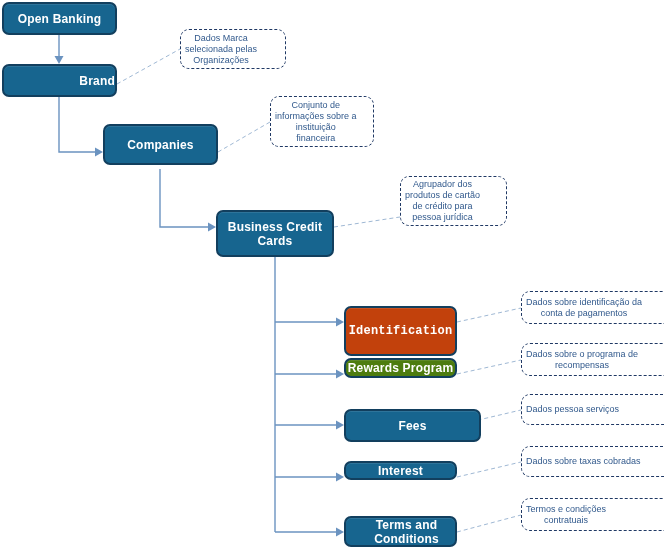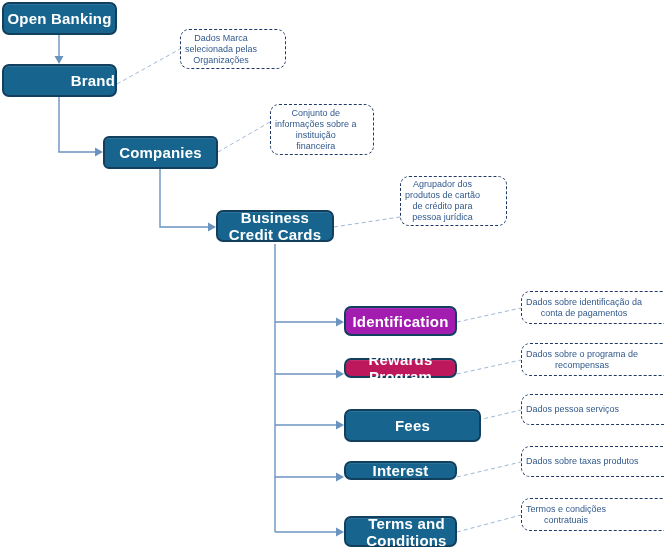--- a/index.html
+++ b/index.html
@@ -22,21 +22,21 @@
     height: 549px;
     pointer-events: none;
   }
   .node {
     position: absolute;
     box-sizing: border-box;
     background: #17658F;
     border: 2px solid #123F5E;
     border-radius: 7px;
     color: #ffffff;
-    font-size: 15px;
+    font-size: 12px;
     font-weight: bold;
     letter-spacing: 0.2px;
     display: flex;
     align-items: center;
     justify-content: center;
     text-align: center;
     box-shadow: 0 1px 0 rgba(255,255,255,0.10) inset;
     z-index: 3;
   }
   .note {
@@ -88,56 +88,56 @@
       <polyline points="275,532 337,532" fill="none" stroke="#6B93C0" stroke-width="1.4"></polyline>
       <polygon points="336,527.5 344,532 336,536.5" fill="#6B93C0"></polygon>
     </svg>
   <div id="nodes-layer">
       <div class="node" style="left: 2px; top: 2px; width: 115px; height: 33px; background: rgb(23, 101, 143); border-color: rgb(18, 63, 94); color: rgb(255, 255, 255);">
         <span>Open Banking</span>
       </div>
       <div class="node" style="left: 2px; top: 64px; width: 115px; height: 33px; background: rgb(23, 101, 143); border-color: rgb(18, 63, 94); color: rgb(255, 255, 255); justify-content: flex-end;">
         <span>Brand</span>
       </div>
-      <div class="node" style="left: 103px; top: 136px; width: 115px; height: 33px; background: rgb(23, 101, 143); border-color: rgb(18, 63, 94); color: rgb(255, 255, 255); border-radius: 6px;">
+      <div class="node" style="left: 103px; top: 124px; width: 115px; height: 41px; background: rgb(23, 101, 143); border-color: rgb(18, 63, 94); color: rgb(255, 255, 255);">
         <span>Companies</span>
       </div>
-      <div class="node" style="left: 216px; top: 210px; width: 118px; height: 32px; background: rgb(23, 101, 143); border-color: rgb(18, 63, 94); color: rgb(255, 255, 255);">
+      <div class="node" style="left: 216px; top: 210px; width: 118px; height: 47px; background: rgb(23, 101, 143); border-color: rgb(18, 63, 94); color: rgb(255, 255, 255);">
         <span>Business Credit Cards</span>
       </div>
-      <div class="node" style="left: 344px; top: 306px; width: 113px; height: 30px; background: #a21caf; border-color: rgb(18, 63, 94); color: rgb(255, 255, 255);">
+      <div class="node" style="left: 344px; top: 306px; width: 113px; height: 50px; background: #c2410c; border-color: rgb(18, 63, 94); color: rgb(255, 255, 255); font-family: Liberation Mono, monospace;">
         <span>Identification</span>
       </div>
-      <div class="node" style="left: 344px; top: 358px; width: 113px; height: 20px; background: #be185d; border-color: rgb(18, 63, 94); color: rgb(255, 255, 255);">
+      <div class="node" style="left: 344px; top: 358px; width: 113px; height: 20px; background: #4d7c0f; border-color: rgb(18, 63, 94); color: rgb(255, 255, 255);">
         <span>Rewards Program</span>
       </div>
       <div class="node" style="left: 344px; top: 409px; width: 137px; height: 33px; background: rgb(23, 101, 143); border-color: rgb(18, 63, 94); color: rgb(255, 255, 255);">
         <span>Fees</span>
       </div>
       <div class="node" style="left: 344px; top: 461px; width: 113px; height: 19px; background: rgb(23, 101, 143); border-color: rgb(18, 63, 94); color: rgb(255, 255, 255);">
         <span>Interest</span>
       </div>
       <div class="node" style="left: 344px; top: 516px; width: 113px; height: 31px; background: rgb(23, 101, 143); border-color: rgb(18, 63, 94); color: rgb(255, 255, 255); padding-left: 12px;">
         <span>Terms and Conditions</span>
       </div>
     </div>
   <div id="notes-layer">
       <div class="note" style="left: 180px; top: 29px; width: 106px; height: 40px; border-color: rgb(31, 56, 100); color: rgb(49, 89, 140);"><span>Dados Marca
 selecionada pelas
 Organizações</span></div>
-      <div class="note" style="left: 270px; top: 104px; width: 104px; height: 51px; border-color: rgb(31, 56, 100); color: rgb(49, 89, 140);"><span>Conjunto de
+      <div class="note" style="left: 270px; top: 96px; width: 104px; height: 51px; border-color: rgb(31, 56, 100); color: rgb(49, 89, 140);"><span>Conjunto de
 informações sobre a
 instituição
 financeira</span></div>
       <div class="note" style="left: 400px; top: 176px; width: 107px; height: 50px; border-color: rgb(31, 56, 100); color: rgb(49, 89, 140);"><span>Agrupador dos
 produtos de cartão
 de crédito para
 pessoa jurídica</span></div>
       <div class="note" style="left: 521px; top: 291px; width: 152px; height: 33px; border-color: rgb(31, 56, 100); color: rgb(49, 89, 140);"><span>Dados sobre identificação da
 conta de pagamentos</span></div>
       <div class="note" style="left: 521px; top: 343px; width: 152px; height: 33px; border-color: rgb(31, 56, 100); color: rgb(49, 89, 140);"><span>Dados sobre o programa de
 recompensas</span></div>
       <div class="note" style="left: 521px; top: 394px; width: 152px; height: 31px; border-color: rgb(31, 56, 100); color: rgb(49, 89, 140);"><span>Dados pessoa serviços</span></div>
-      <div class="note" style="left: 521px; top: 446px; width: 152px; height: 31px; border-color: rgb(31, 56, 100); color: rgb(49, 89, 140);"><span>Dados sobre taxas produtos</span></div>
+      <div class="note" style="left: 521px; top: 446px; width: 152px; height: 31px; border-color: rgb(31, 56, 100); color: rgb(49, 89, 140);"><span>Dados sobre taxas cobradas</span></div>
       <div class="note" style="left: 521px; top: 498px; width: 152px; height: 33px; border-color: rgb(31, 56, 100); color: rgb(49, 89, 140);"><span>Termos e condições
 contratuais</span></div>
     </div>
 </div>
 
 </body></html>

